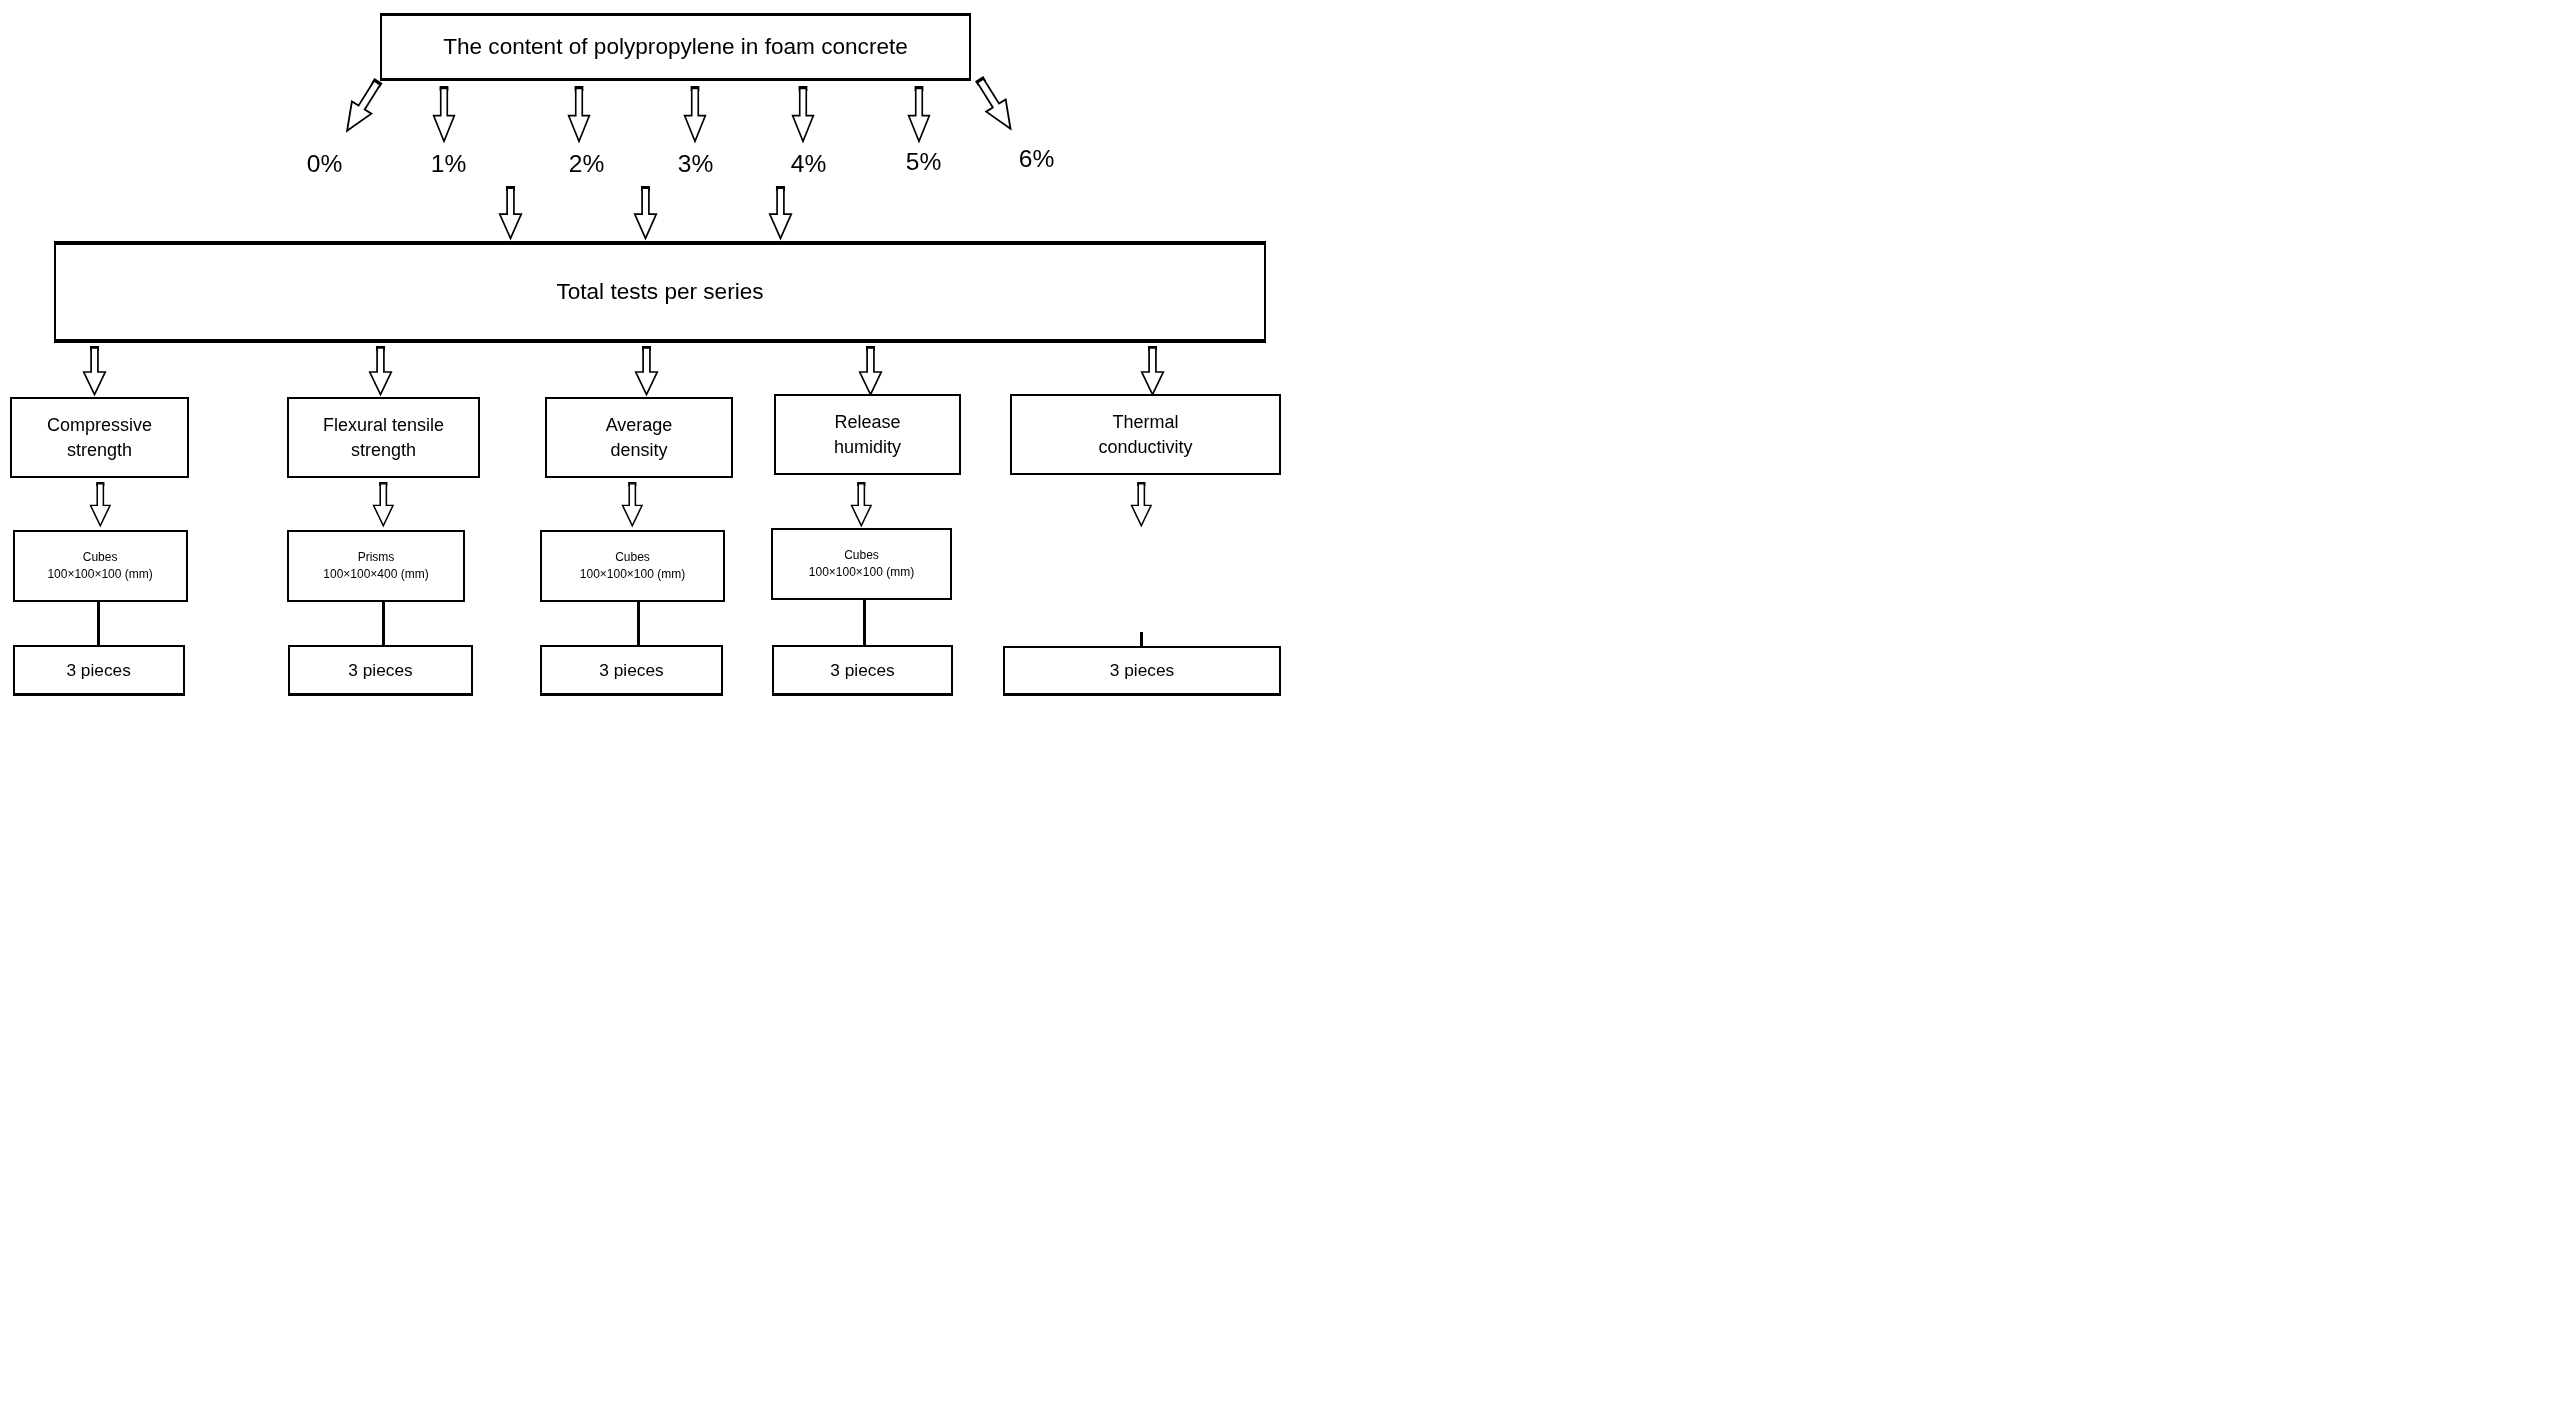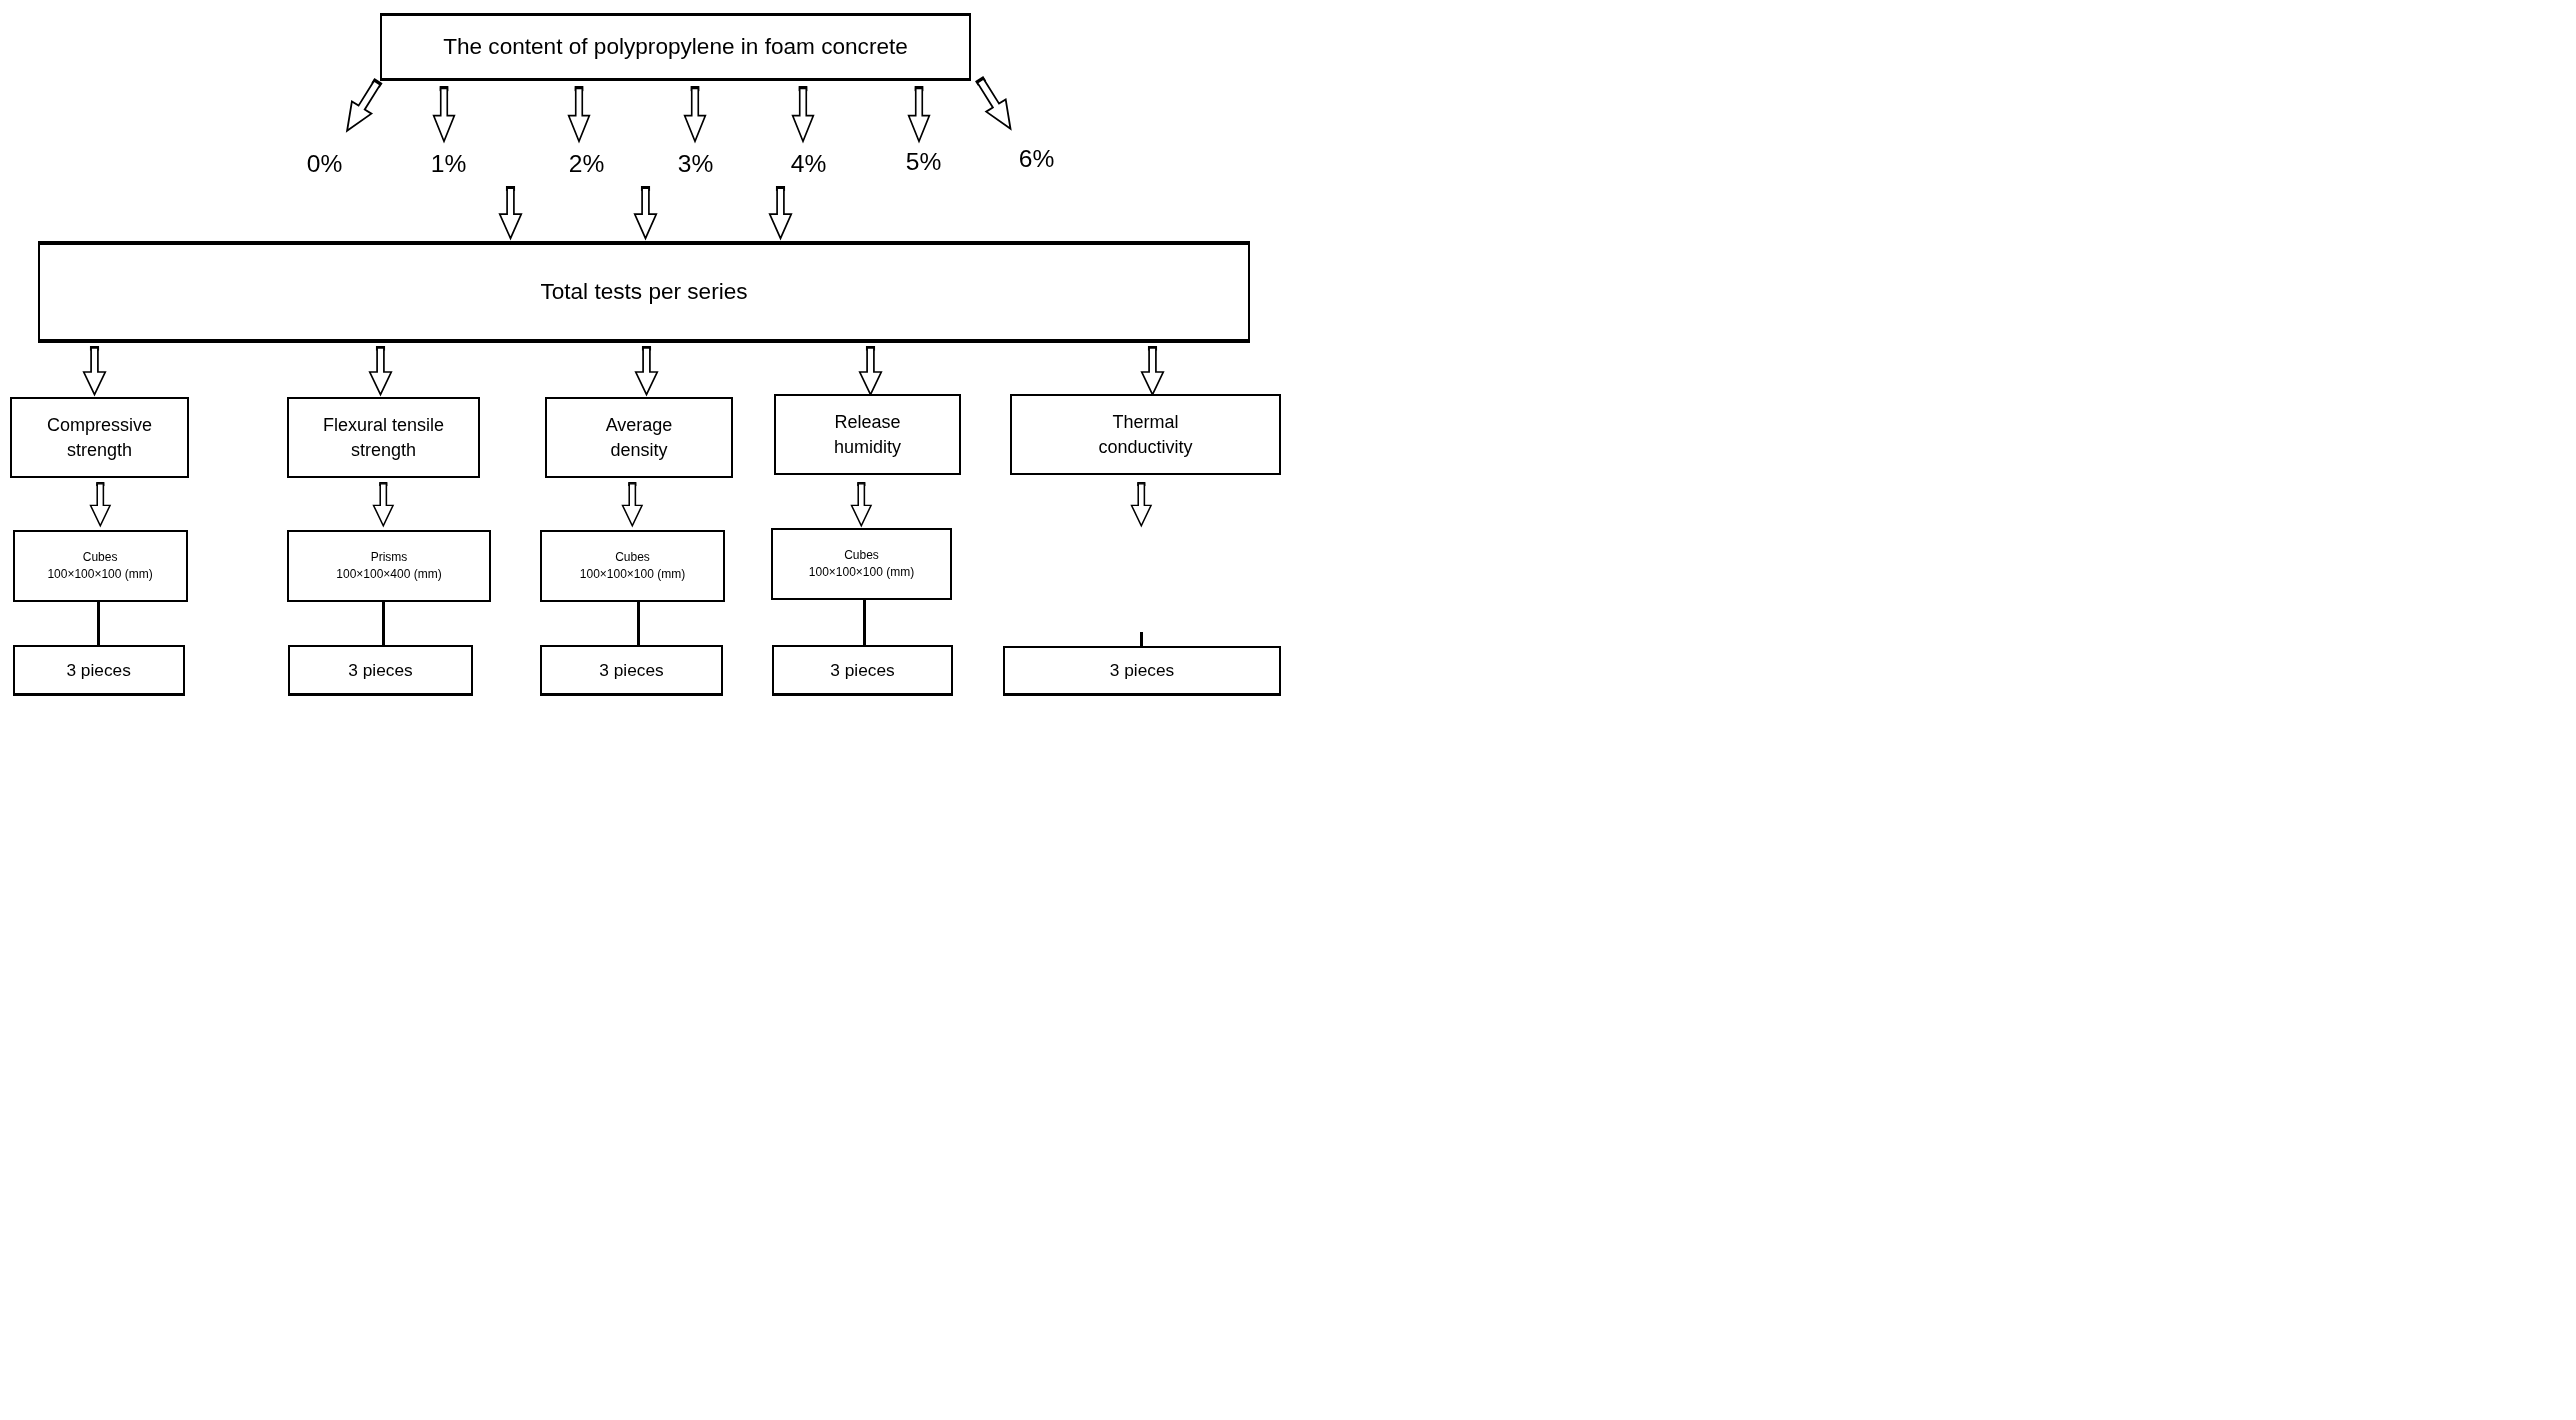--- a/index.html
+++ b/index.html
@@ -27,20 +27,21 @@
     justify-content: center;
     text-align: center;
   }
   .title-box {
     border-width: 3.3px 2.7px;
     font-size: 22.6px;
   }
   .total-box {
     border-width: 4px 2.7px;
     font-size: 22.6px;
+    margin-left: 16px;
   }
   .cat-box {
     border-width: 2.7px 2px;
     font-size: 18px;
     line-height: 1.35;
   }
   .spec-box {
     border-width: 2.7px 2px;
     font-size: 12px;
     line-height: 1.4;
@@ -200,21 +201,21 @@
     <rect x="14" y="0" width="16" height="9" fill="#000"></rect>
     <path d="M16 4 L16 52 L3 52 L22 97 L41 52 L28 52 L28 4 Z" fill="#fff" stroke="#000" stroke-width="3"></path>
   </svg>
 
   <div class="box spec-box" style="left:12.6px;top:530px;width:175px;height:72px">
     <div>
       <div>Cubes</div>
       <div>100×100×100 (mm)</div>
     </div>
   </div>
-  <div class="box spec-box" style="left:287px;top:530px;width:204px;height:72px">
+  <div class="box spec-box" style="left:287px;top:530px;width:178px;height:72px">
     <div>
       <div>Prisms</div>
       <div>100×100×400 (mm)</div>
     </div>
   </div>
   <div class="box spec-box" style="left:540px;top:530px;width:185px;height:72px">
     <div>
       <div>Cubes</div>
       <div>100×100×100 (mm)</div>
     </div>

